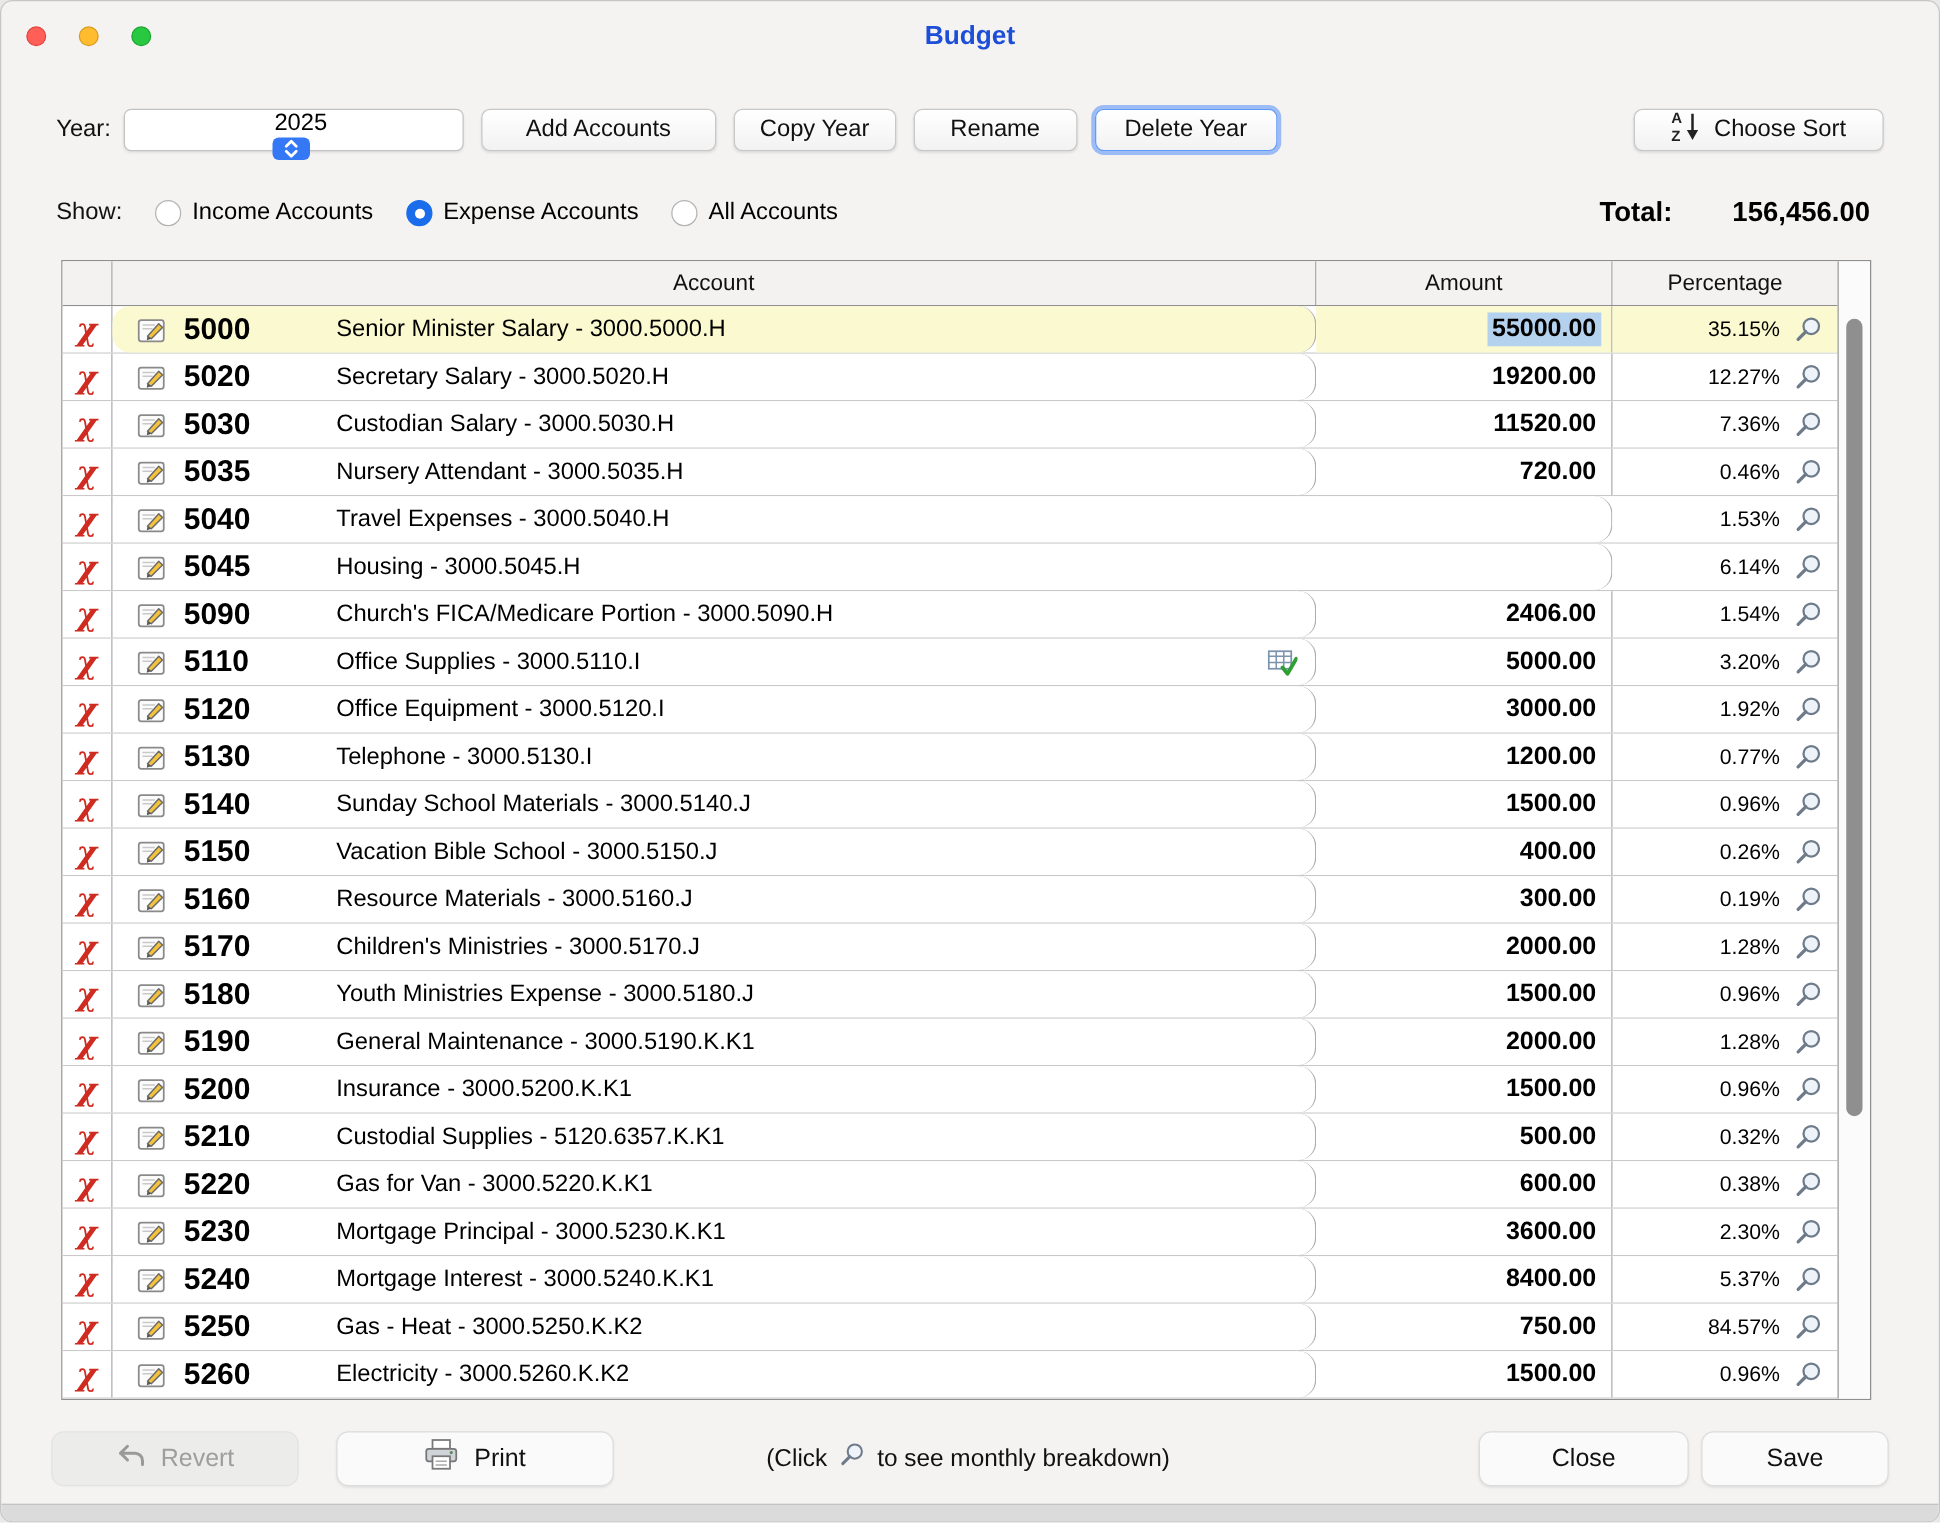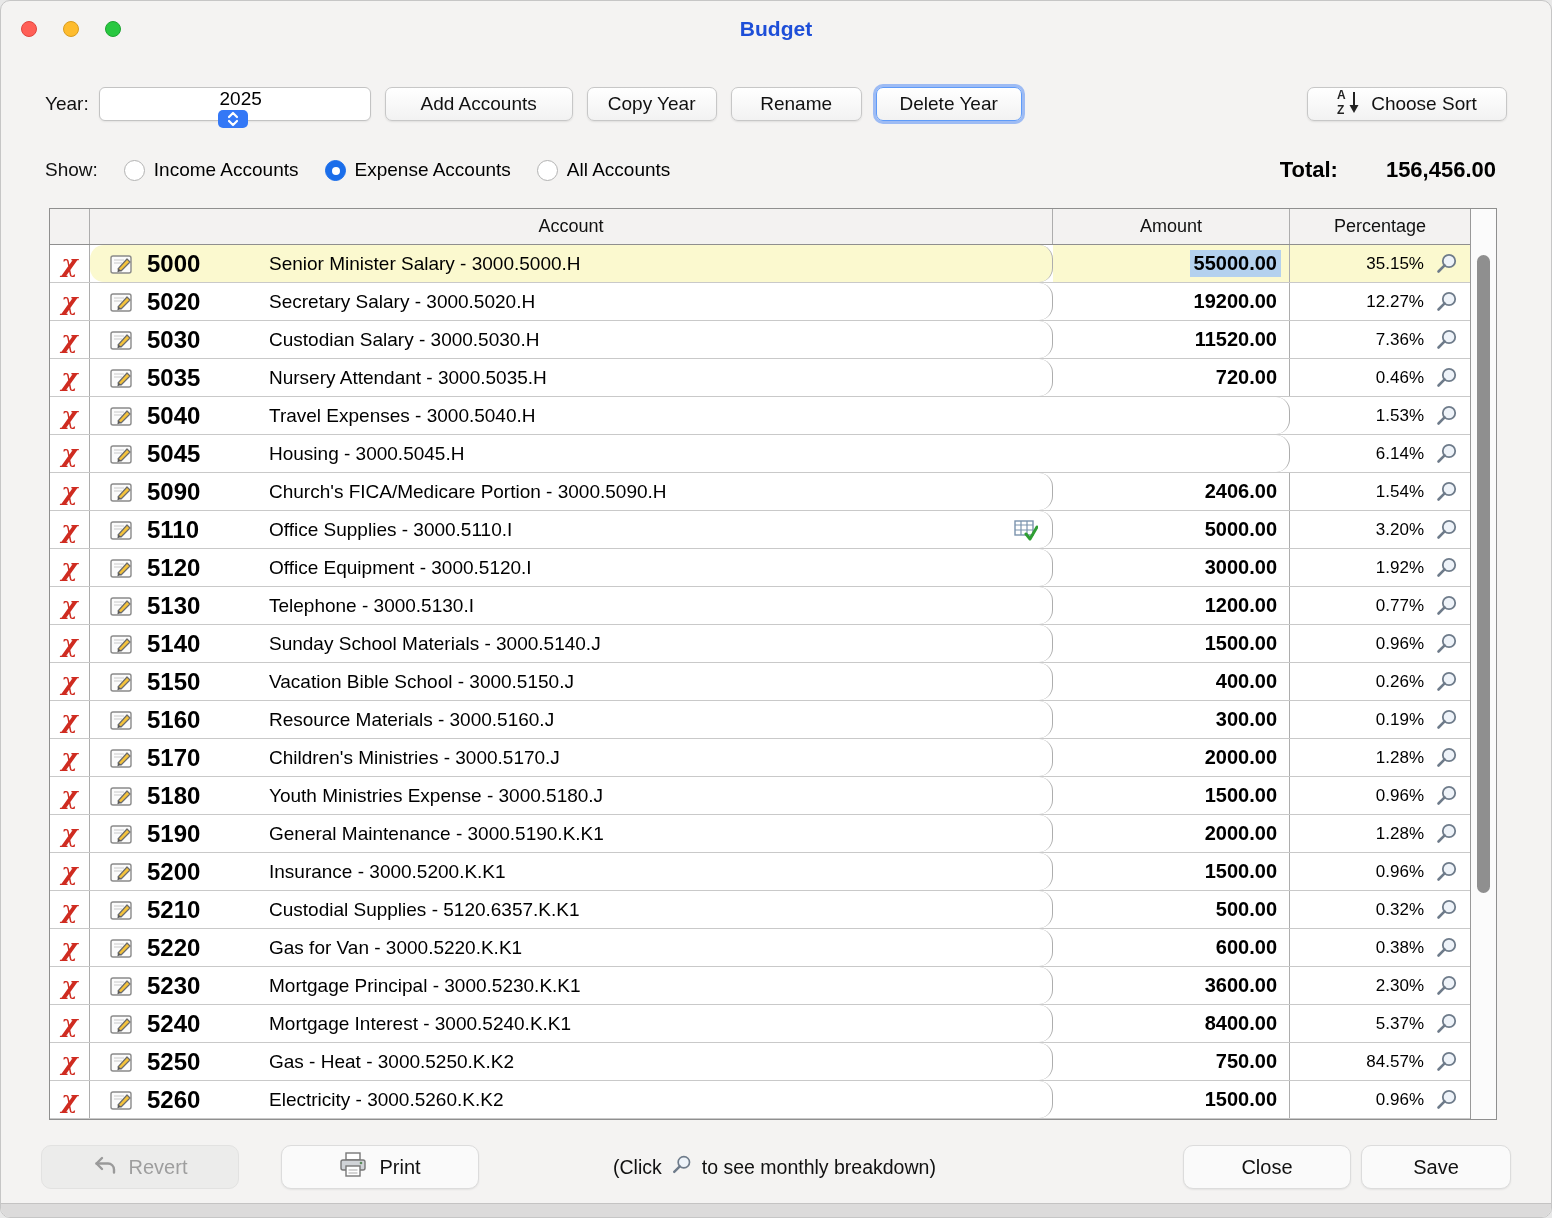--- a/index.html
+++ b/index.html
@@ -89,21 +89,21 @@
                   background:#8f8f8f; border-radius:7px; cursor:default; }
 
   
   .footer { position:absolute; top:1144px; left:0; right:0; height:46px; }
   .fbtn { position:absolute; top:0; height:44px; border-radius:10px; font-size:20px;
           display:flex; align-items:center; justify-content:center; gap:12px;
           background:#fafafa; border:1px solid #dcdcdc; box-shadow:0 1px 2px rgba(0,0,0,.07);
           color:#111; cursor:default; }
   .fbtn.disabled { background:#ececeb; border:1px solid #e2e2e1; box-shadow:none; color:#9e9e9e; }
   .btn-revert { left:40px; width:198px; }
-  .btn-print { left:268px; width:198px;margin-left:12px; }
+  .btn-print { left:268px; width:222px; }
   .btn-close { left:1182px; width:168px; }
   .btn-save { left:1360px; width:150px; }
   .hint { position:absolute; left:612px; top:0; height:44px; display:flex;
           align-items:center; gap:9px; font-size:19.5px; color:#111; }
   .bottom-edge { position:absolute; left:0; right:0; bottom:0; height:14px;
                  background:#dcdbdb; border-top:1px solid #c4c3c3; }
 </style>
 </head>
 <body>
 

